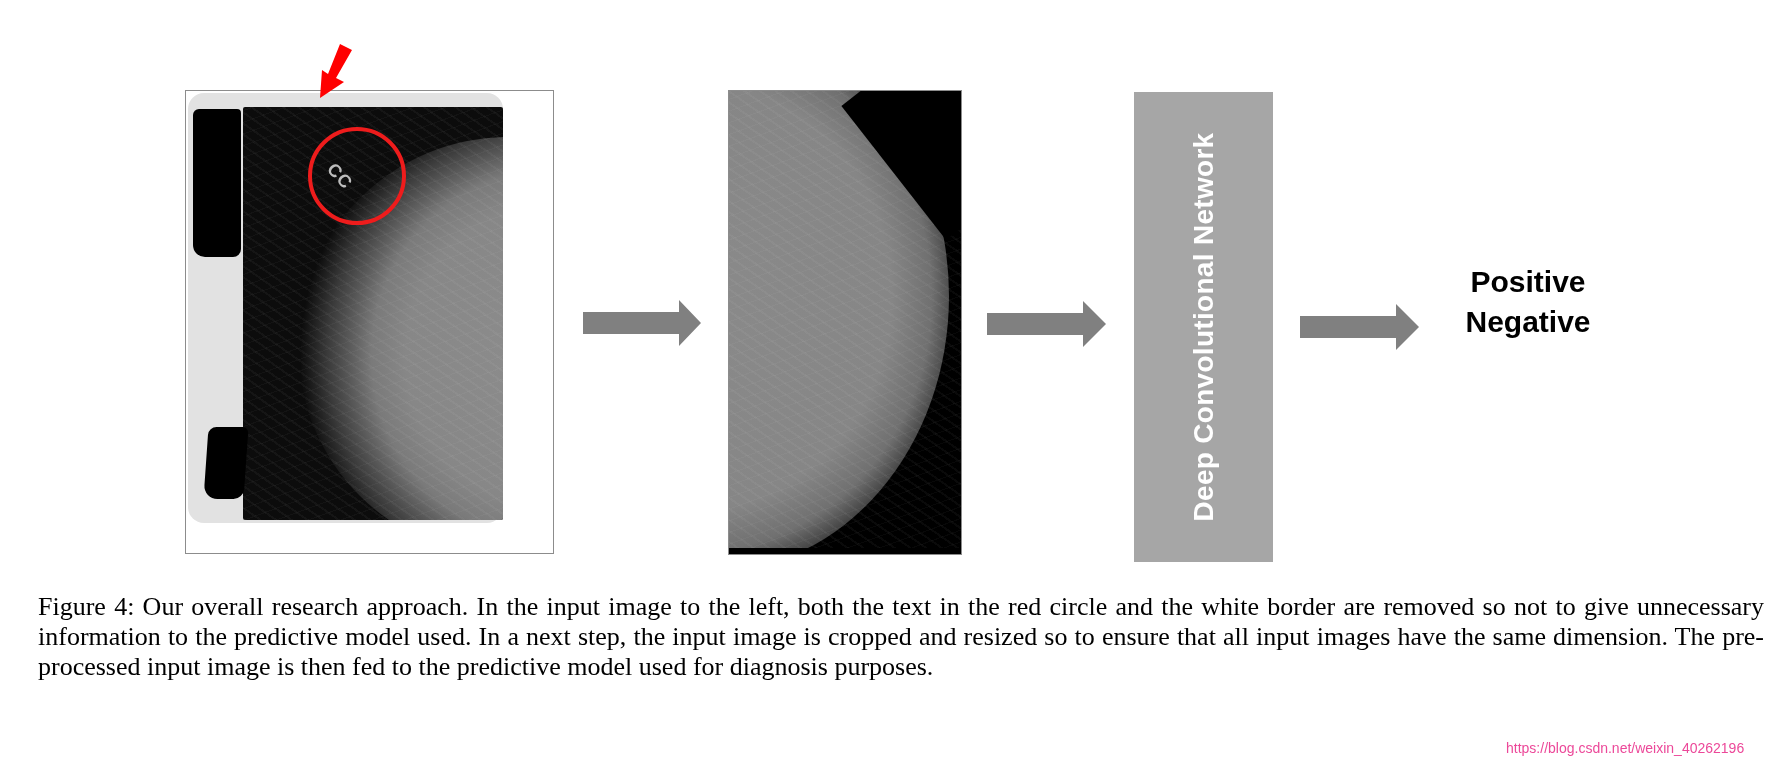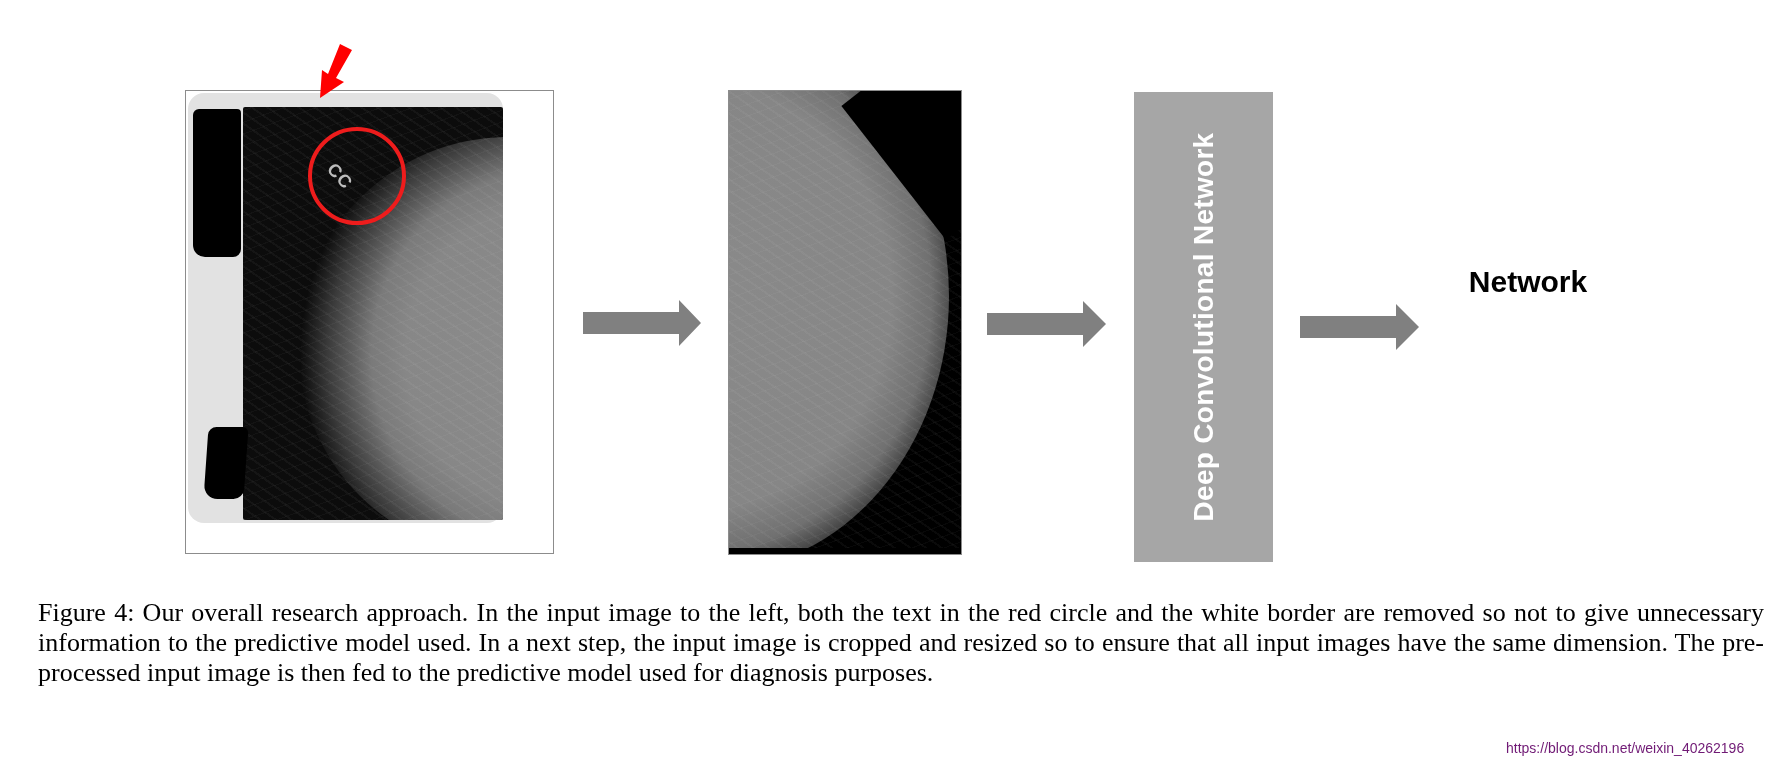--- a/index.html
+++ b/index.html
@@ -79,26 +79,26 @@
     #output-label {
       left: 1438px; top: 262px; width: 180px; text-align: center;
       font: bold 30px "Liberation Sans", sans-serif; color: #000; line-height: 40px;
     }
     #output-label div { display: block; }
 
     
     #caption {
       left: 38px; top: 592px; width: 1726px;
       font: 26px "Liberation Serif", serif; color: #000; line-height: 30px;
-      text-align: justify; text-align-last: left; margin-top: 6px;
+      text-align: justify; text-align-last: left;
     }
 
     
     #watermark {
-      left: 1506px; top: 740px; font: 14px "Liberation Sans", sans-serif; color: #701a75;
+      left: 1506px; top: 740px; font: 14px "Liberation Sans", sans-serif; color: #ec4899;
     }
   </style>
 </head>
 <body>
 
 <div id="frame-input" class="abs">
   <div id="film" class="abs">
     <div id="film-dark" class="abs">
       <div class="breast-left"></div>
       <div class="texture"></div>
@@ -139,18 +139,19 @@
   <div id="dcn-label">Deep Convolutional Network</div>
 </div>
 
 <div class="abs flow-arrow" style="left:1300px; top:304px;">
   <svg width="120" height="46" viewBox="0 0 120 46">
     <polygon points="0,12 96,12 96,0 119,23 96,46 96,34 0,34" fill="#808080"></polygon>
   </svg>
 </div>
 
 <div id="output-label" class="abs">
-  <div>Network</div>
+  <div>Positive</div>
+  <div>Negative</div>
 </div>
 
 <div id="caption" class="abs">Figure 4: Our overall research approach. In the input image to the left, both the text in the red circle and the white border are removed so not to give unnecessary information to the predictive model used. In a next step, the input image is cropped and resized so to ensure that all input images have the same dimension. The pre-processed input image is then fed to the predictive model used for diagnosis purposes.</div>
 
 <div id="watermark" class="abs">https://blog.csdn.net/weixin_40262196</div>
 
 </body></html>

